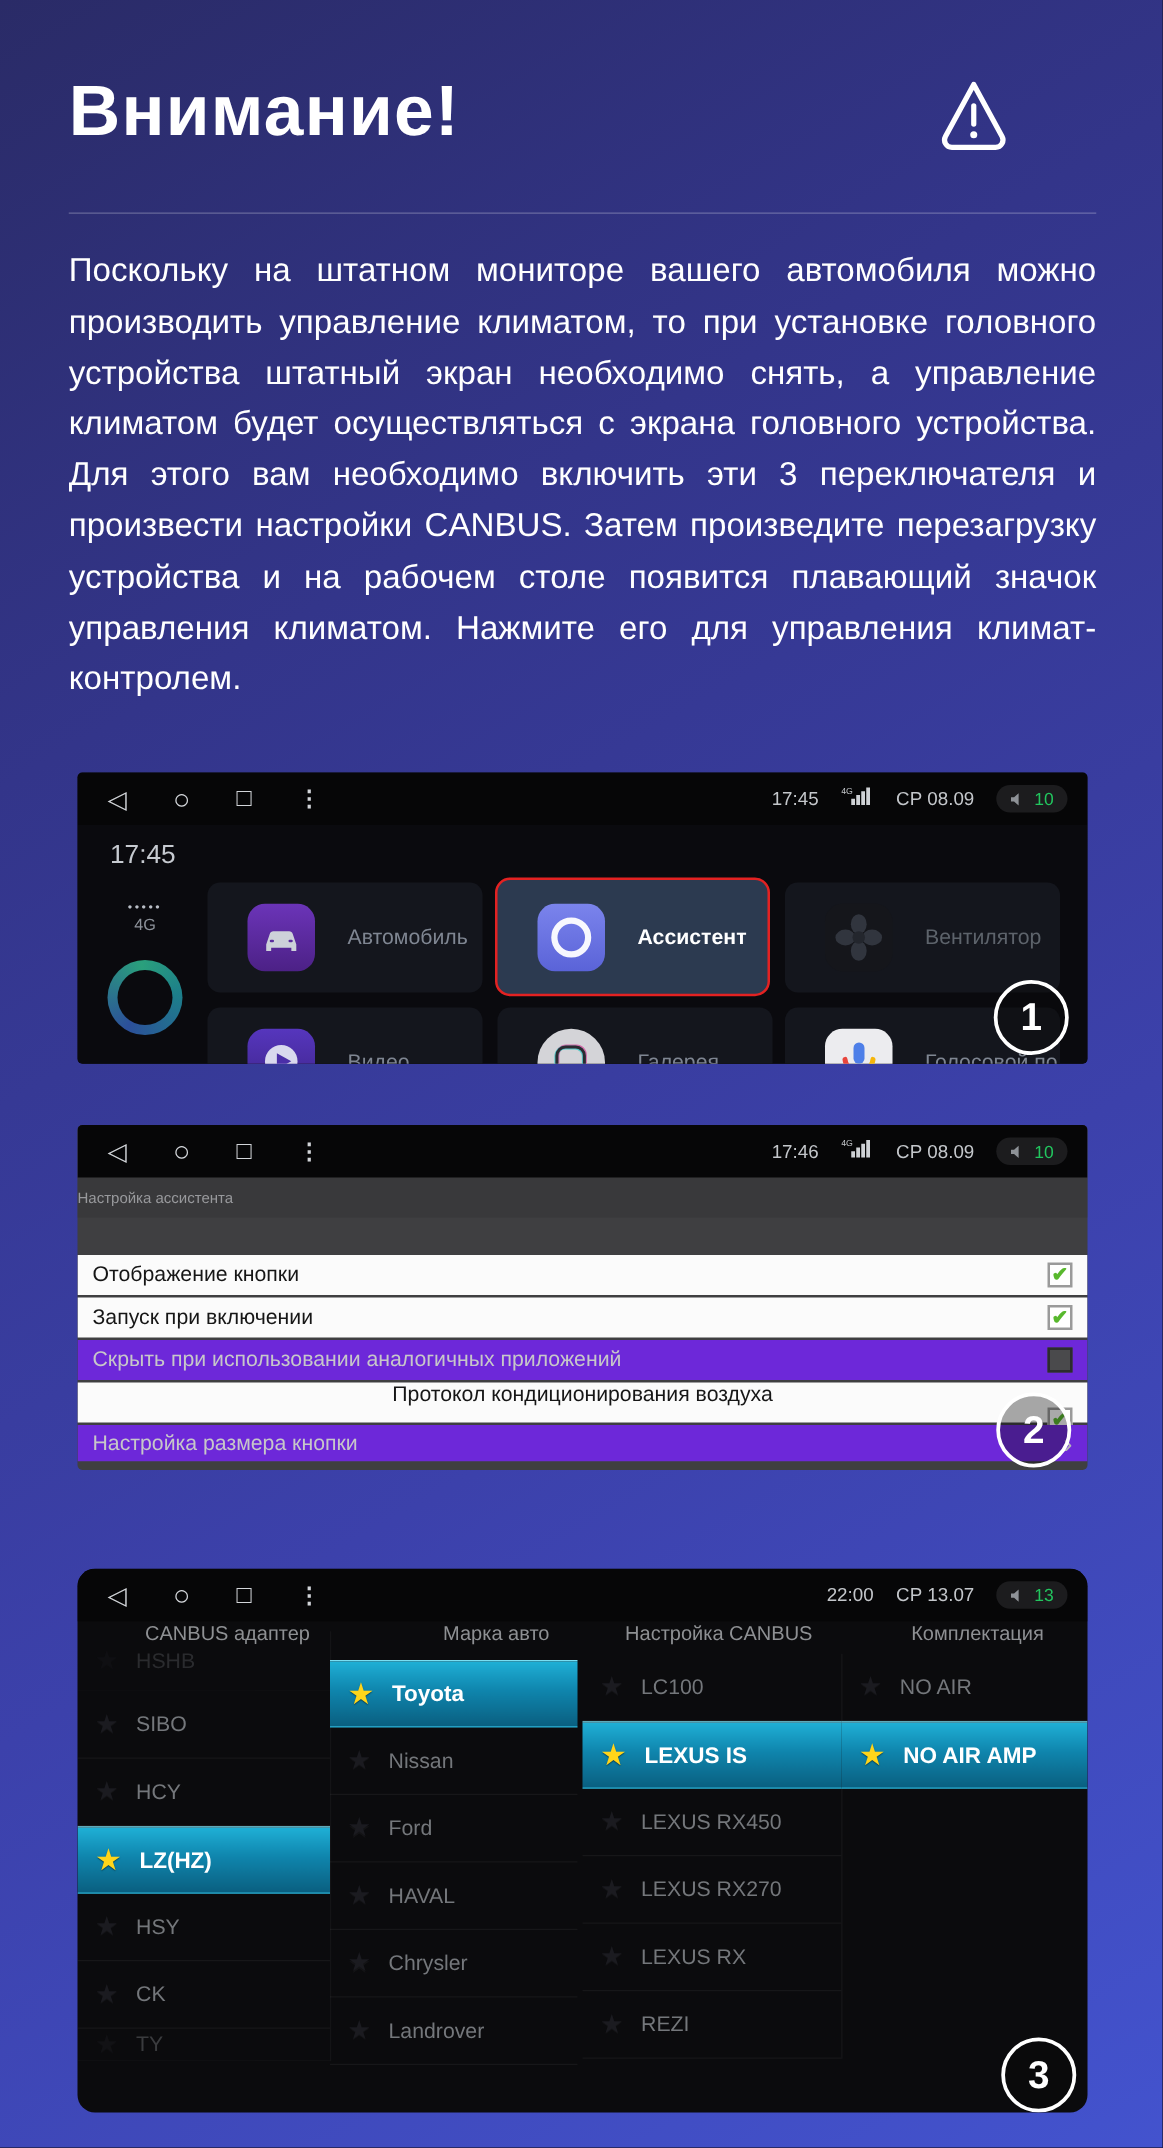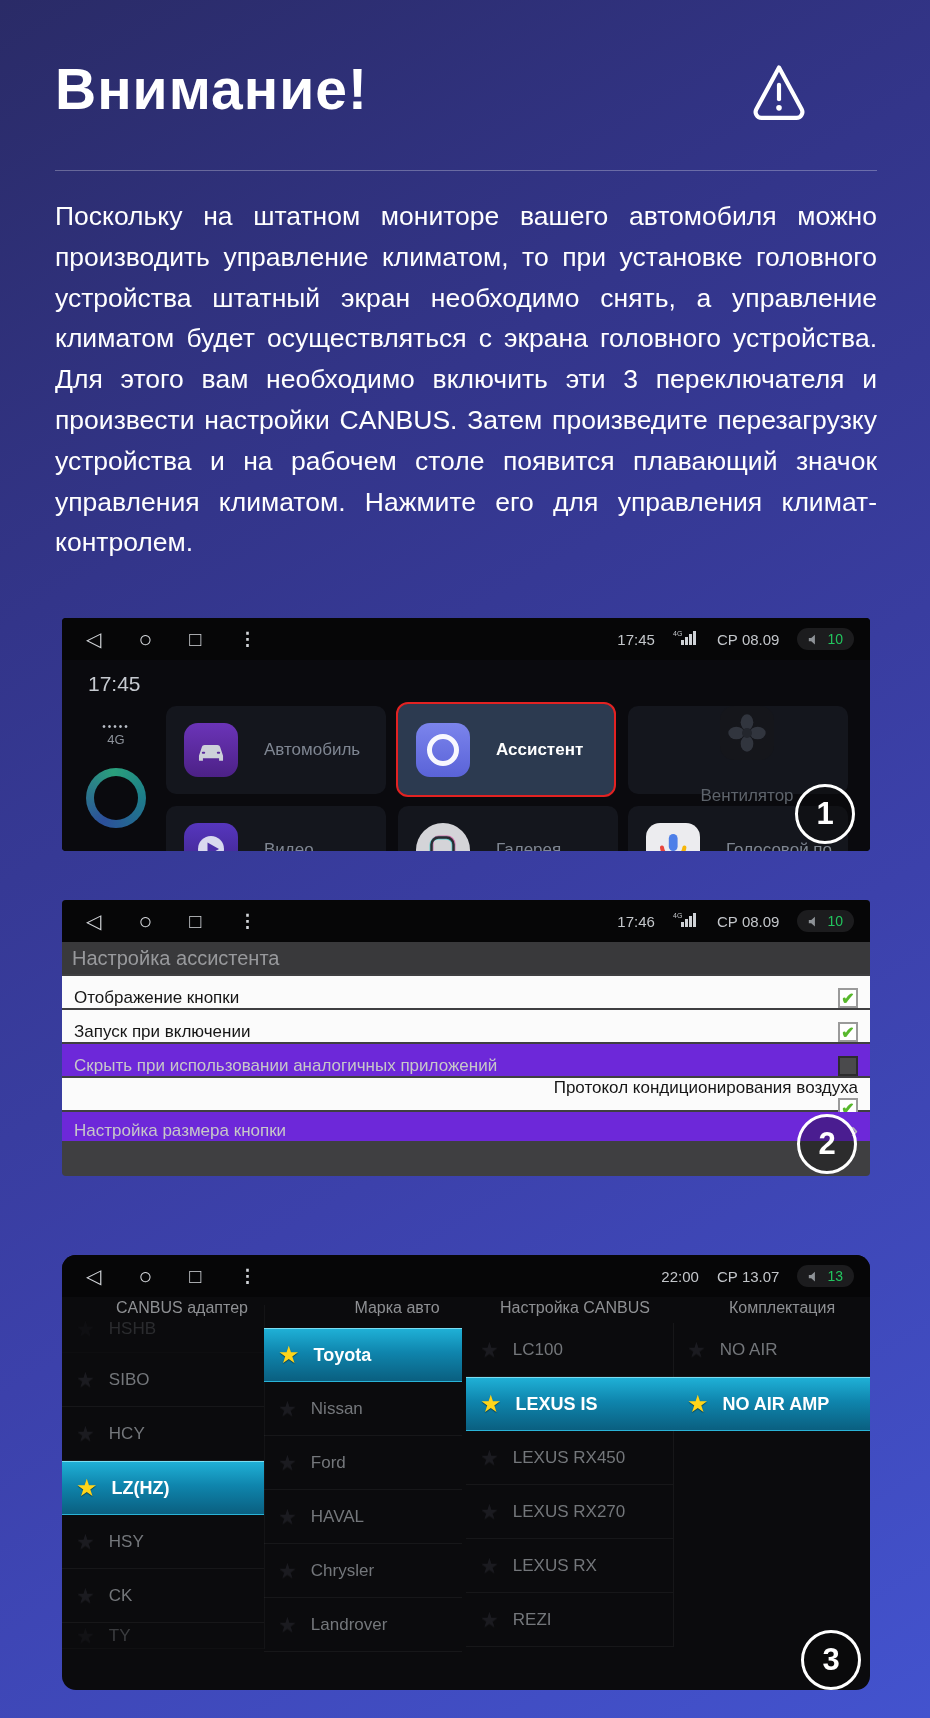--- a/index.html
+++ b/index.html
@@ -30,37 +30,37 @@
   #shot3 .badge{right:9px;bottom:0px;}
   
   .s1-body{position:absolute;top:42px;left:0;right:0;bottom:0;background:#0a0a0e;}
   .s1-clock{position:absolute;left:26px;top:12px;font-size:21px;color:#c6cad0;}
   .s1-net{position:absolute;left:24px;top:60px;width:60px;text-align:center;color:#8d929a;font-size:13px;line-height:13px;}
   .s1-net .dots{font-size:10px;letter-spacing:2px;color:#b9bec6;}
   .s1-ring{position:absolute;left:24px;top:108px;width:60px;height:60px;border-radius:50%;
     background:conic-gradient(from 210deg,#2c4f9a,#2aa07c 40%,#1d7f8a 65%,#2c4f9a);}
   .s1-ring::after{content:"";position:absolute;inset:8px;border-radius:50%;background:#0a0a0e;}
   .tile{position:absolute;width:220px;height:88px;background:#14161d;border-radius:10px;
-    display:flex;align-items:center;gap:26px;padding-left:18px;box-sizing:border-box;}
+    display:flex;align-items:center;gap:26px;padding-left:32px;box-sizing:border-box;}
   .tile .t-label{font-size:17px;color:#7f8692;white-space:nowrap;}
   .tile.sel{background:#2c3a50;border:2.5px solid #e32222;border-radius:12px;align-items:center;}
   .tile.sel .t-label{color:#fff;font-weight:600;}
   .tile.dim .t-label{color:#5d636b;}
   .t-icon{width:54px;height:54px;border-radius:14px;flex:0 0 auto;display:flex;align-items:center;justify-content:center;}
   .ic-car{background:linear-gradient(180deg,#6b34b8,#4c2186);}
   .ic-assist{background:linear-gradient(180deg,#7b84ec,#5a63d8);}
   .ic-fan{background:#15161b;}
   .ic-video{background:linear-gradient(180deg,#5636bd,#3c2387);}
   .ic-gallery{background:#d4d4d8;border-radius:50%;}
   .ic-mic{background:#ececef;}
   
   .s2-head{position:absolute;left:0;right:0;top:42px;height:32px;background:#39393b;color:#98999c;
-    font-size:20px;display:flex;align-items:center;padding-left:10px;box-sizing:border-box;}
-  .s2-row{position:absolute;left:0;right:0;height:32px;display:flex;align-items:flex-end;
-    padding:0 12px;box-sizing:border-box;font-size:17px;}
+    font-size:12px;display:flex;align-items:center;box-sizing:border-box;}
+  .s2-row{position:absolute;left:0;right:0;height:32px;display:flex;align-items:center;
+    padding:0 12px;box-sizing:border-box;font-size:17px;margin-top:28px;}
   .s2-row.light{background:#fbfbfb;color:#161616;}
   .s2-row.dark{background:#6d28d9;color:#c7c7c9;}
   .s2-ctrl{margin-left:auto;display:flex;align-items:center;}
   .cbx{width:20px;height:20px;box-sizing:border-box;display:flex;align-items:center;justify-content:center;}
   .cbx.on{background:#fff;border:2px solid #9a9a9a;color:#58b82d;font-size:16px;font-weight:700;}
   .cbx.off{background:#4a4a4c;border:2px solid #2c2c2e;color:transparent;}
   .chev{color:#b5b6b9;font-size:22px;line-height:20px;}
   
   .c-header{position:absolute;top:44px;height:24px;font-size:16px;color:#8e9093;text-align:center;font-weight:400;}
   #canbus-h-0{left:0px;width:240px;}
@@ -143,21 +143,21 @@
             <span class="t-label">Автомобиль</span>
           </div>
           <div class="tile sel" style="left: 334px; top: 42px; height: 95px;">
             <span class="t-icon ic-assist">
               <svg width="54" height="54" viewBox="0 0 54 54">
                 <circle cx="27" cy="27" r="13.5" fill="none" stroke="#ffffff" stroke-width="5" opacity="0.95"></circle>
               </svg>
             </span>
             <span class="t-label">Ассистент</span>
           </div>
-          <div class="tile dim" style="left: 566px; top: 46px; flex-direction: column;">
+          <div class="tile dim" style="left: 566px; top: 46px;">
             <span class="t-icon ic-fan">
               <svg width="40" height="40" viewBox="0 0 24 24">
                 <g fill="#31353e">
                   <ellipse cx="12" cy="5.6" rx="3.8" ry="4.8"></ellipse>
                   <ellipse cx="18.4" cy="12" rx="4.8" ry="3.8"></ellipse>
                   <ellipse cx="12" cy="18.4" rx="3.8" ry="4.8"></ellipse>
                   <ellipse cx="5.6" cy="12" rx="4.8" ry="3.8"></ellipse>
                   <circle cx="12" cy="12" r="3" fill="#23262d"></circle>
                 </g>
               </svg>

